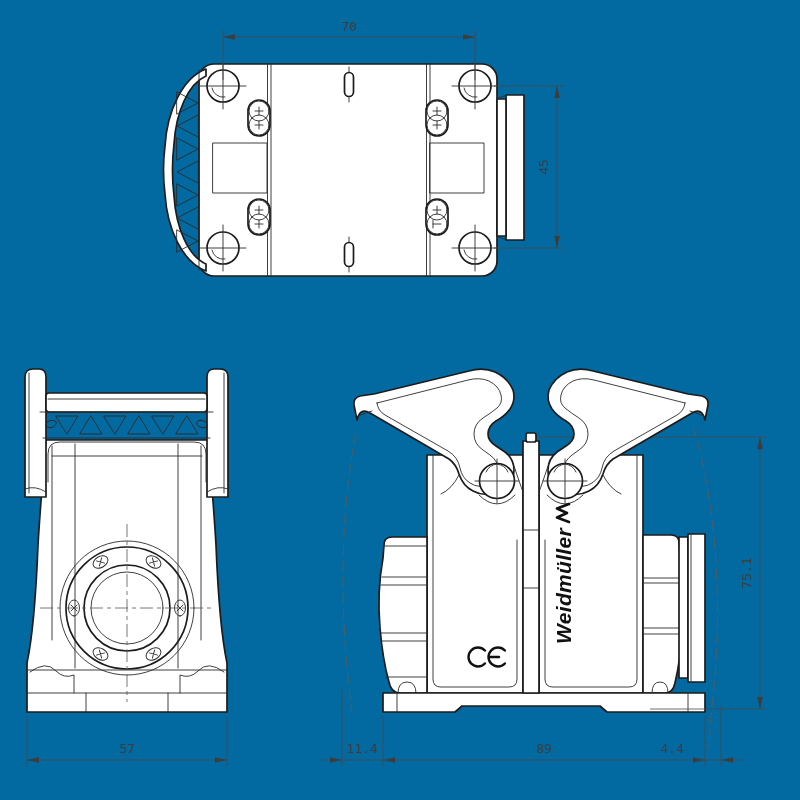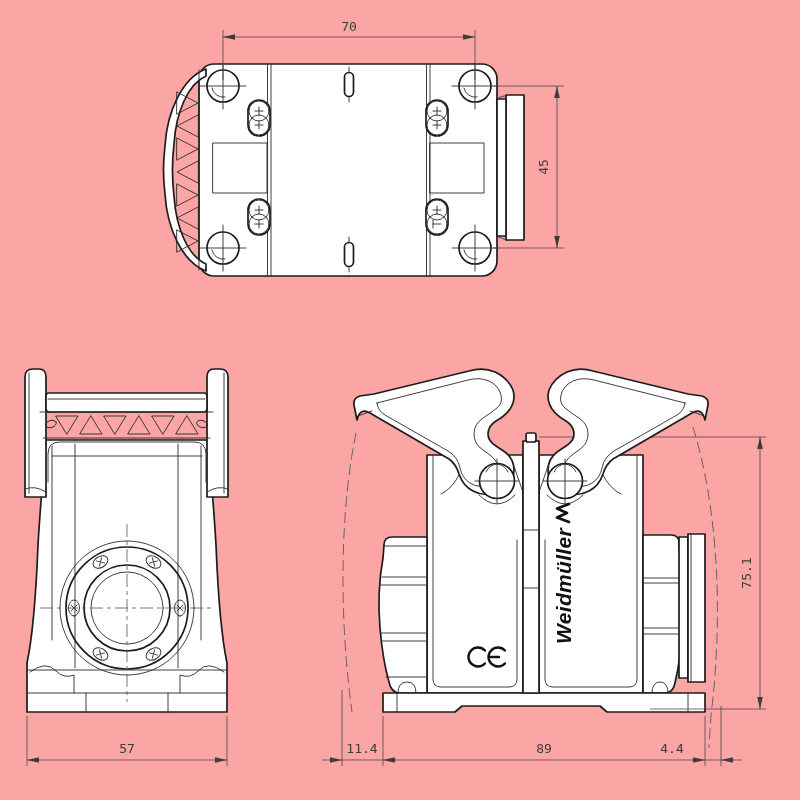--- a/index.html
+++ b/index.html
@@ -1,16 +1,16 @@
 <!DOCTYPE html>
 <html><head>
 <meta charset="utf-8">
 <style>
   html,body{margin:0;padding:0;background:#fff;}
-  .stage{width:800px;height:800px;position:relative;background:#fca5a5;overflow:hidden;}
+  .stage{width:800px;height:800px;position:relative;background:#0369a1;overflow:hidden;}
   svg{display:block;}
   .b{stroke:#1c1c1c;stroke-width:1.7;fill:none;stroke-linejoin:round;stroke-linecap:round}
   .w{fill:#ffffff}
   .t{stroke:#2a2a2a;stroke-width:0.9;fill:none;stroke-linecap:round;stroke-linejoin:round}
   .d{stroke:#4a4a4a;stroke-width:0.8;fill:none}
   .ar{fill:#3d3d3d;stroke:none}
   .cl{stroke:#555;stroke-width:0.8;fill:none;stroke-dasharray:13 4 4 4}
   .ph{stroke:#5a5a5a;stroke-width:0.9;fill:none;stroke-dasharray:11 5}
   text.dim{font-family:"DejaVu Sans Mono",monospace;font-size:13px;fill:#3d3d3d}
   text.brand{font-family:"Liberation Sans",sans-serif;font-weight:bold;font-style:italic;

